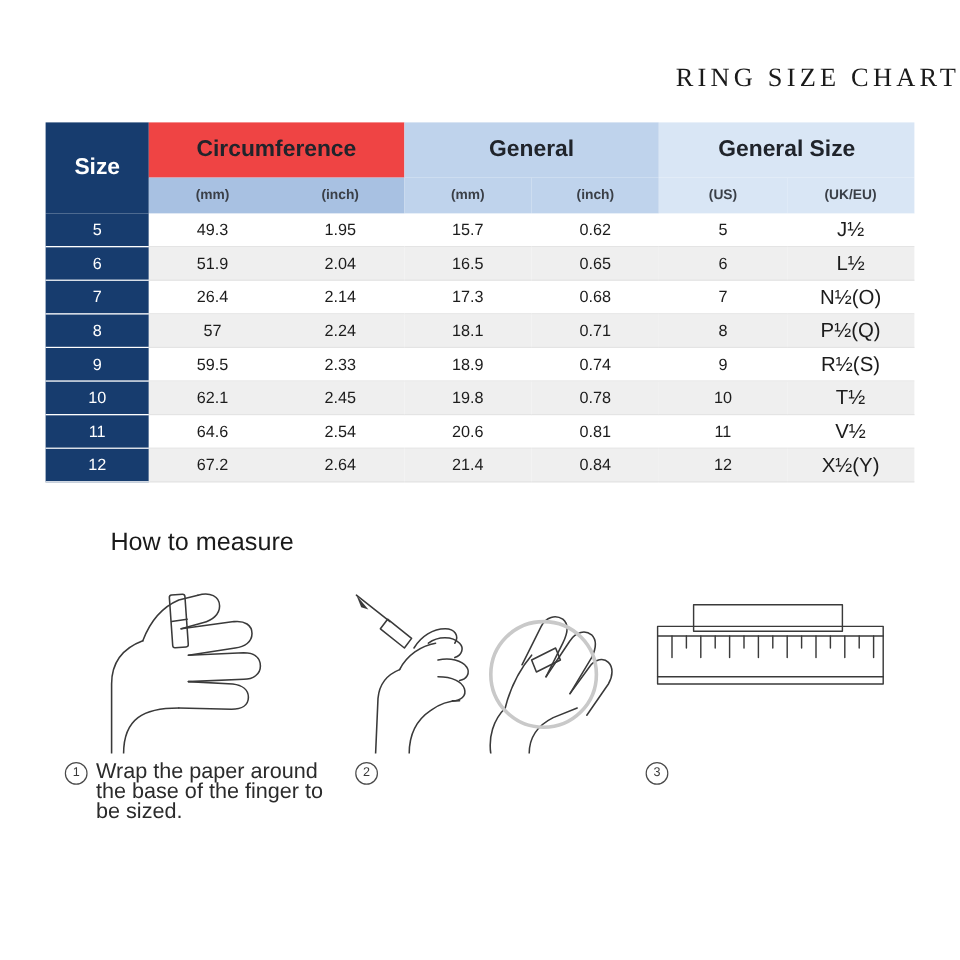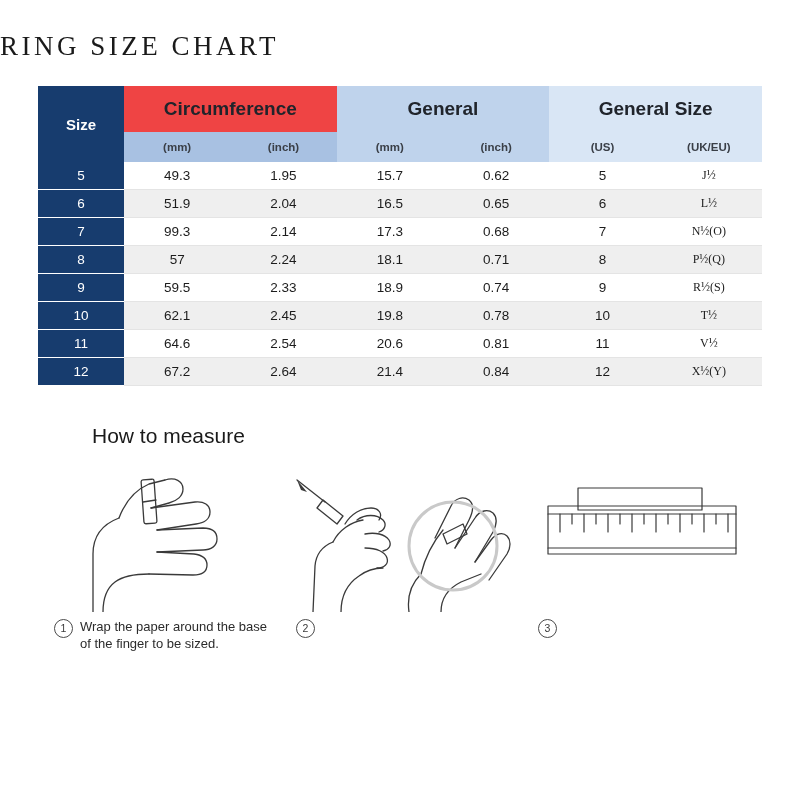--- a/index.html
+++ b/index.html
@@ -16,47 +16,47 @@
   }
   .page {
     position: relative;
     width: 800px;
     height: 800px;
     box-sizing: border-box;
   }
 
   
   .title {
-    text-align: left;
+    text-align: right;
     font-family: "Liberation Serif", serif;
-    font-size: 27px;
+    font-size: 22px;
     letter-spacing: 3.5px;
     color: #1a1a1a;
-    padding-top: 31px;
+    padding-top: 52px;
     font-weight: 400;
   }
 
   
   .table-wrap {
     margin: 24px 38px 0 38px;
   }
   table.size-table {
     border-collapse: collapse;
     width: 724px;
     table-layout: fixed;
   }
   table.size-table td, table.size-table th {
     padding: 0;
     margin: 0;
   }
 
   .hdr-size {
     background: #173c6e;
     color: #ffffff;
-    font-size: 15px;
+    font-size: 19px;
     font-weight: bold;
     text-align: center;
     vertical-align: middle;
     width: 86px;
   }
   .hdr-group {
     text-align: center;
     vertical-align: middle;
     font-size: 19px;
     color: #20242b;
@@ -86,21 +86,21 @@
   }
   tbody td.size-cell {
     background: #173c6e;
     color: #ffffff;
     font-size: 13.5px;
     border-bottom: 1px solid #ffffff;
   }
   tr.row-even td.data { background: #ffffff; }
   tr.row-odd  td.data { background: #efefef; }
   td.data { border-bottom: 1px solid #e4e4e4; }
-  td.uk { font-size: 12px; font-family: Liberation Serif, serif; }
+  td.uk { font-size: 17px; }
 
   
   .how-title {
     margin: 38px 0 0 92px;
     font-size: 21px;
     color: #1a1a1a;
     font-weight: 400;
   }
   .steps {
     display: flex;
@@ -133,21 +133,21 @@
     border: 1px solid #4a4a4a;
     border-radius: 50%;
     font-size: 10.5px;
     line-height: 17px;
     text-align: center;
     color: #3a3a3a;
     margin-right: 7px;
     margin-top: 1px;
   }
   .cap-text {
-    font-size: 13px;
+    font-size: 18px;
     line-height: 17px;
     color: #2b2b2b;
     max-width: 190px;
   }
 </style>
 </head>
 <body>
 
 <div class="page">
 
@@ -185,21 +185,21 @@
           <td class="size-cell">6</td>
           <td class="data">51.9</td>
           <td class="data">2.04</td>
           <td class="data">16.5</td>
           <td class="data">0.65</td>
           <td class="data">6</td>
           <td class="data uk">L½</td>
         </tr>
         <tr class="row-even">
           <td class="size-cell">7</td>
-          <td class="data">99.3</td>
+          <td class="data">26.4</td>
           <td class="data">2.14</td>
           <td class="data">17.3</td>
           <td class="data">0.68</td>
           <td class="data">7</td>
           <td class="data uk">N½(O)</td>
         </tr>
         <tr class="row-odd">
           <td class="size-cell">8</td>
           <td class="data">57</td>
           <td class="data">2.24</td>

